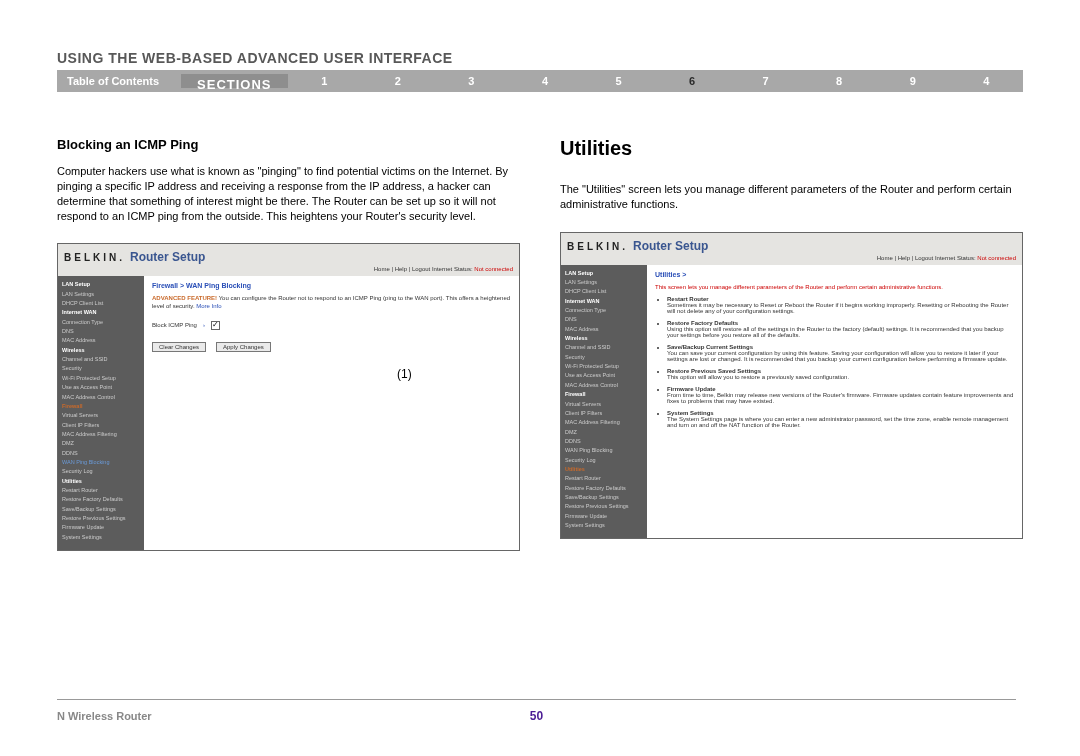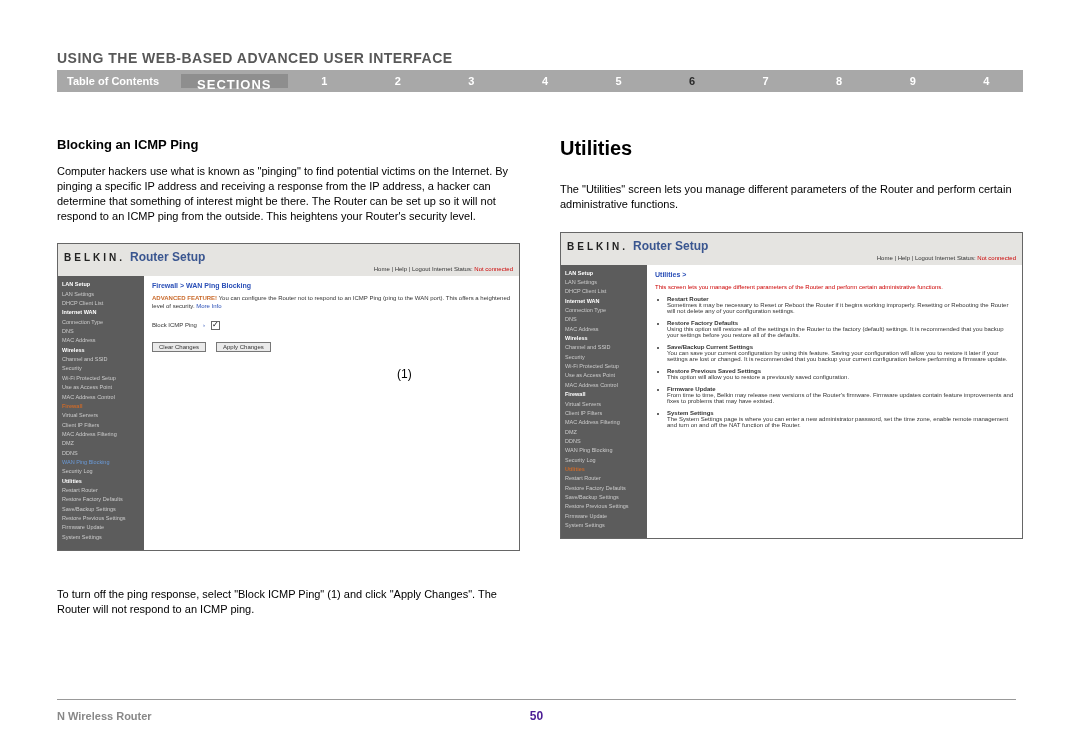--- a/index.html
+++ b/index.html
@@ -71,21 +71,21 @@
     line-height: 1.35;
     margin-bottom: 20px;
   }
   
   .shot {
     border: 1px solid #666;
     background: #e5e4e1;
     font-family: Arial, sans-serif;
     font-size: 7px;
     color: #333;
-    margin-bottom: 36px;
+    margin-bottom: 26px;
   }
   .shot-header {
     display: flex;
     align-items: baseline;
     padding: 6px 6px 2px 6px;
   }
   .shot-brand {
     font-size: 10px;
     font-weight: bold;
     letter-spacing: 3px;
@@ -278,21 +278,20 @@
             <div class="btn-row">
               <span class="tiny-btn">Clear Changes</span>
               <span class="tiny-btn">Apply Changes</span>
             </div>
           </div>
         </div>
       </div>
       <div class="callout" style="left:340px; top:124px;">(1)</div>
     </div>
 
-    <div class="body-text">To turn off the ping response, select "Block ICMP Ping" (1) and click "Apply Changes". The Router will not respond to an ICMP ping.</div>
   </div>
 
   <div class="col">
     <div class="big-heading">Utilities</div>
     <div class="body-text">The "Utilities" screen lets you manage different parameters of the Router and perform certain administrative functions.</div>
 
     <div class="shot">
       <div class="shot-header">
         <span class="shot-brand"><span>BELKIN</span><span class="dot">.</span></span>
         <span class="shot-setup">Router Setup</span>

